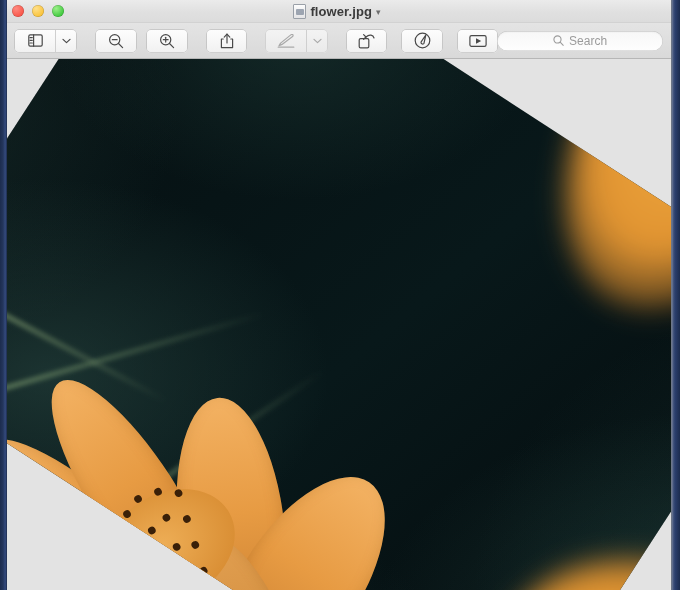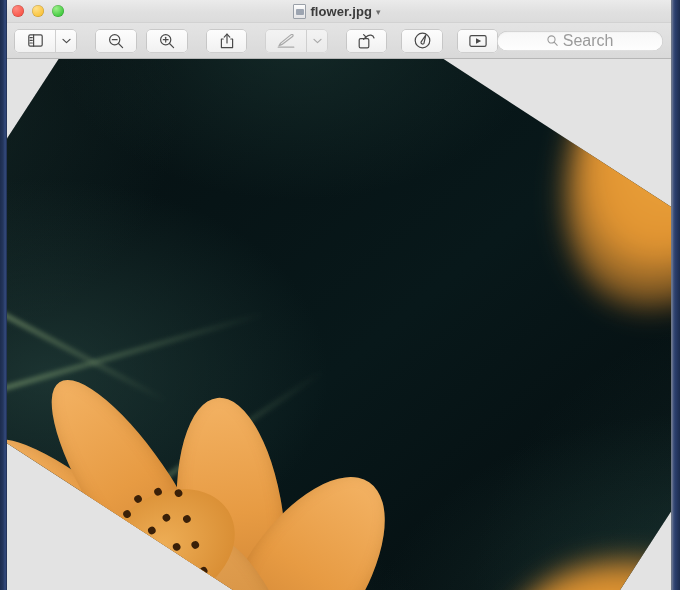--- a/index.html
+++ b/index.html
@@ -149,21 +149,21 @@
     height: 20px;
     border-radius: 10px;
     background: linear-gradient(180deg,#f7f7f7,#fefefe);
     box-shadow: inset 0 0 0 0.5px #bfbfbf, inset 0 1px 2px rgba(0,0,0,0.07);
     display: flex;
     align-items: center;
     justify-content: center;
     gap: 5px;
   }
   #search-placeholder {
-    font-size: 16px;
+    font-size: 12px;
     color: #9b9b9b;
   }
 
   
   #content {
     position: relative;
     height: 532px;
     background: #e3e3e3;
     overflow: hidden;
   }

